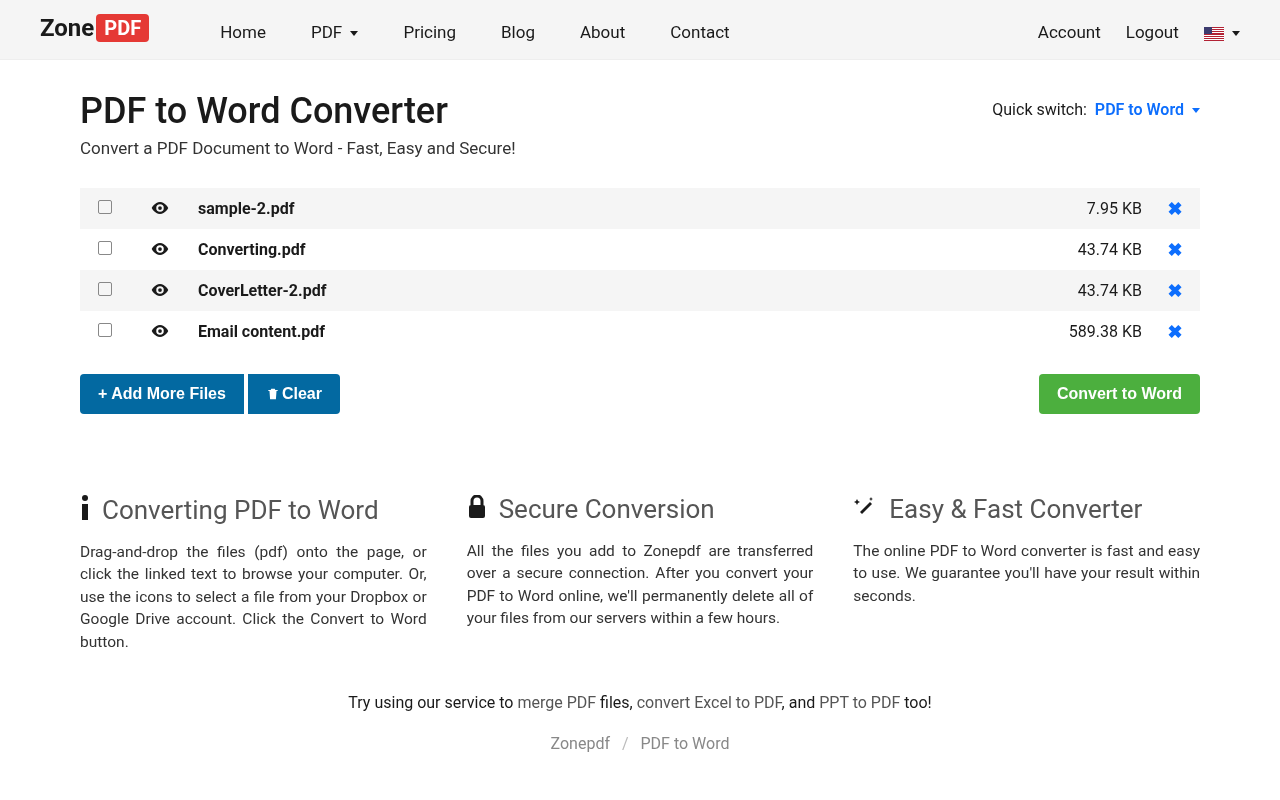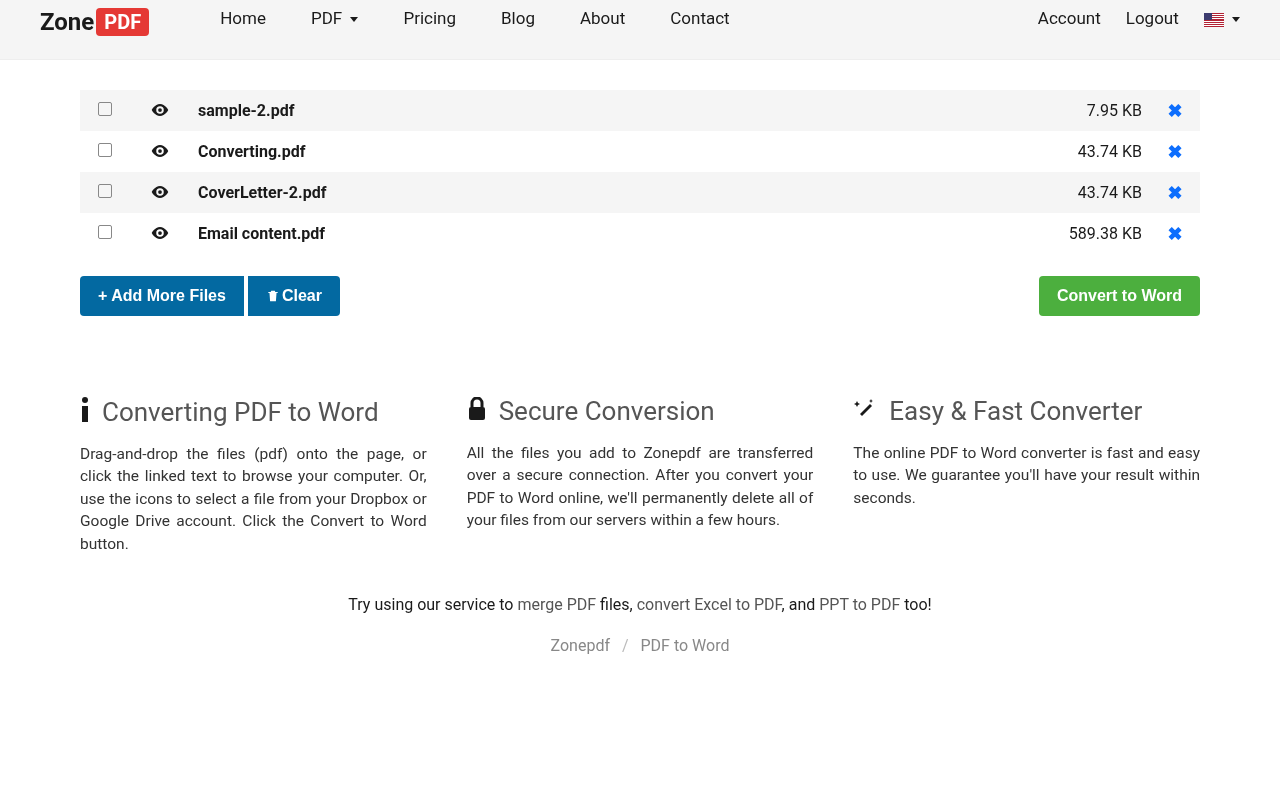--- a/index.html
+++ b/index.html
@@ -1,17 +1,17 @@
 <!DOCTYPE html>
 <html><head>
 <meta charset="utf-8">
 <style>
 * { margin: 0; padding: 0; box-sizing: border-box; }
 body { font-family: -apple-system, BlinkMacSystemFont, "Segoe UI", Roboto, sans-serif; color: #1a1a1a; background: #fff; }
-.navbar { background: #f5f5f5; height: 60px; display: flex; align-items: flex-start; padding: 8px 40px; border-bottom: 1px solid #eee; }
+.navbar { background: #f5f5f5; height: 60px; display: flex; align-items: flex-end; padding: 17px 40px; border-bottom: 1px solid #eee; }
 .logo { display: flex; align-items: center; font-size: 24px; font-weight: 700; margin-right: 60px; }
 .logo-zone { color: #1a1a1a; }
 .logo-pdf { background: #e53935; color: #fff; padding: 2px 8px; border-radius: 4px; margin-left: 2px; font-size: 20px; }
 .nav-links { display: flex; gap: 34px; flex: 1; }
 .nav-link { color: #1a1a1a; text-decoration: none; font-size: 17px; cursor: pointer; margin-left: 11px; }
 .nav-right { display: flex; align-items: center; gap: 14px; }
 .caret { display: inline-block; width: 0; height: 0; margin-left: 4px; border-left: 4px solid transparent; border-right: 4px solid transparent; border-top: 5px solid #1a1a1a; vertical-align: middle; }
 .caret-blue { border-top-color: #0d6efd; }
 .flag { width: 20px; height: 14px; display: inline-block; position: relative; background: linear-gradient(to bottom, #b22234 0%, #b22234 7.7%, #fff 7.7%, #fff 15.4%, #b22234 15.4%, #b22234 23%, #fff 23%, #fff 30.8%, #b22234 30.8%, #b22234 38.5%, #fff 38.5%, #fff 46.2%, #b22234 46.2%, #b22234 53.8%, #fff 53.8%, #fff 61.5%, #b22234 61.5%, #b22234 69.2%, #fff 69.2%, #fff 76.9%, #b22234 76.9%, #b22234 84.6%, #fff 84.6%, #fff 92.3%, #b22234 92.3%, #b22234 100%); vertical-align: middle; }
 .flag::before { content: ""; position: absolute; top: 0; left: 0; width: 8px; height: 7px; background: #3c3b6e; }
@@ -69,20 +69,30 @@
     <a class="nav-link">Contact</a>
   </div>
   <div class="nav-right">
     <a class="nav-link">Account</a>
     <a class="nav-link">Logout</a>
     <a class="nav-link"><span class="flag"></span> <span class="caret"></span></a>
   </div>
 </div>
 
 <div class="container">
+  <div class="header-row">
+    <div>
+      <h1 class="page-title">PDF to Word Converter</h1>
+      <p class="page-subtitle">Convert a PDF Document to Word - Fast, Easy and Secure!</p>
+    </div>
+    <div class="quick-switch">
+      <span>Quick switch:</span>&nbsp;
+      <span class="quick-switch-link"><span>PDF to Word</span> <span class="caret caret-blue"></span></span>
+    </div>
+  </div>
 
   <table class="file-table">
     <tbody id="file-rows">
         <tr>
           <td class="col-check"><span class="checkbox"></span></td>
           <td class="col-preview"><span class="eye-icon"><svg width="18" height="12" viewBox="0 0 24 16" fill="#1a1a1a">
                 <path d="M12 0C5 0 1 8 1 8s4 8 11 8 11-8 11-8-4-8-11-8zm0 13a5 5 0 110-10 5 5 0 010 10zm0-2.5a2.5 2.5 0 100-5 2.5 2.5 0 000 5z"></path>
               </svg></span></td>
           <td class="col-name">sample-2.pdf</td>
           <td class="col-size">7.95 KB</td>

